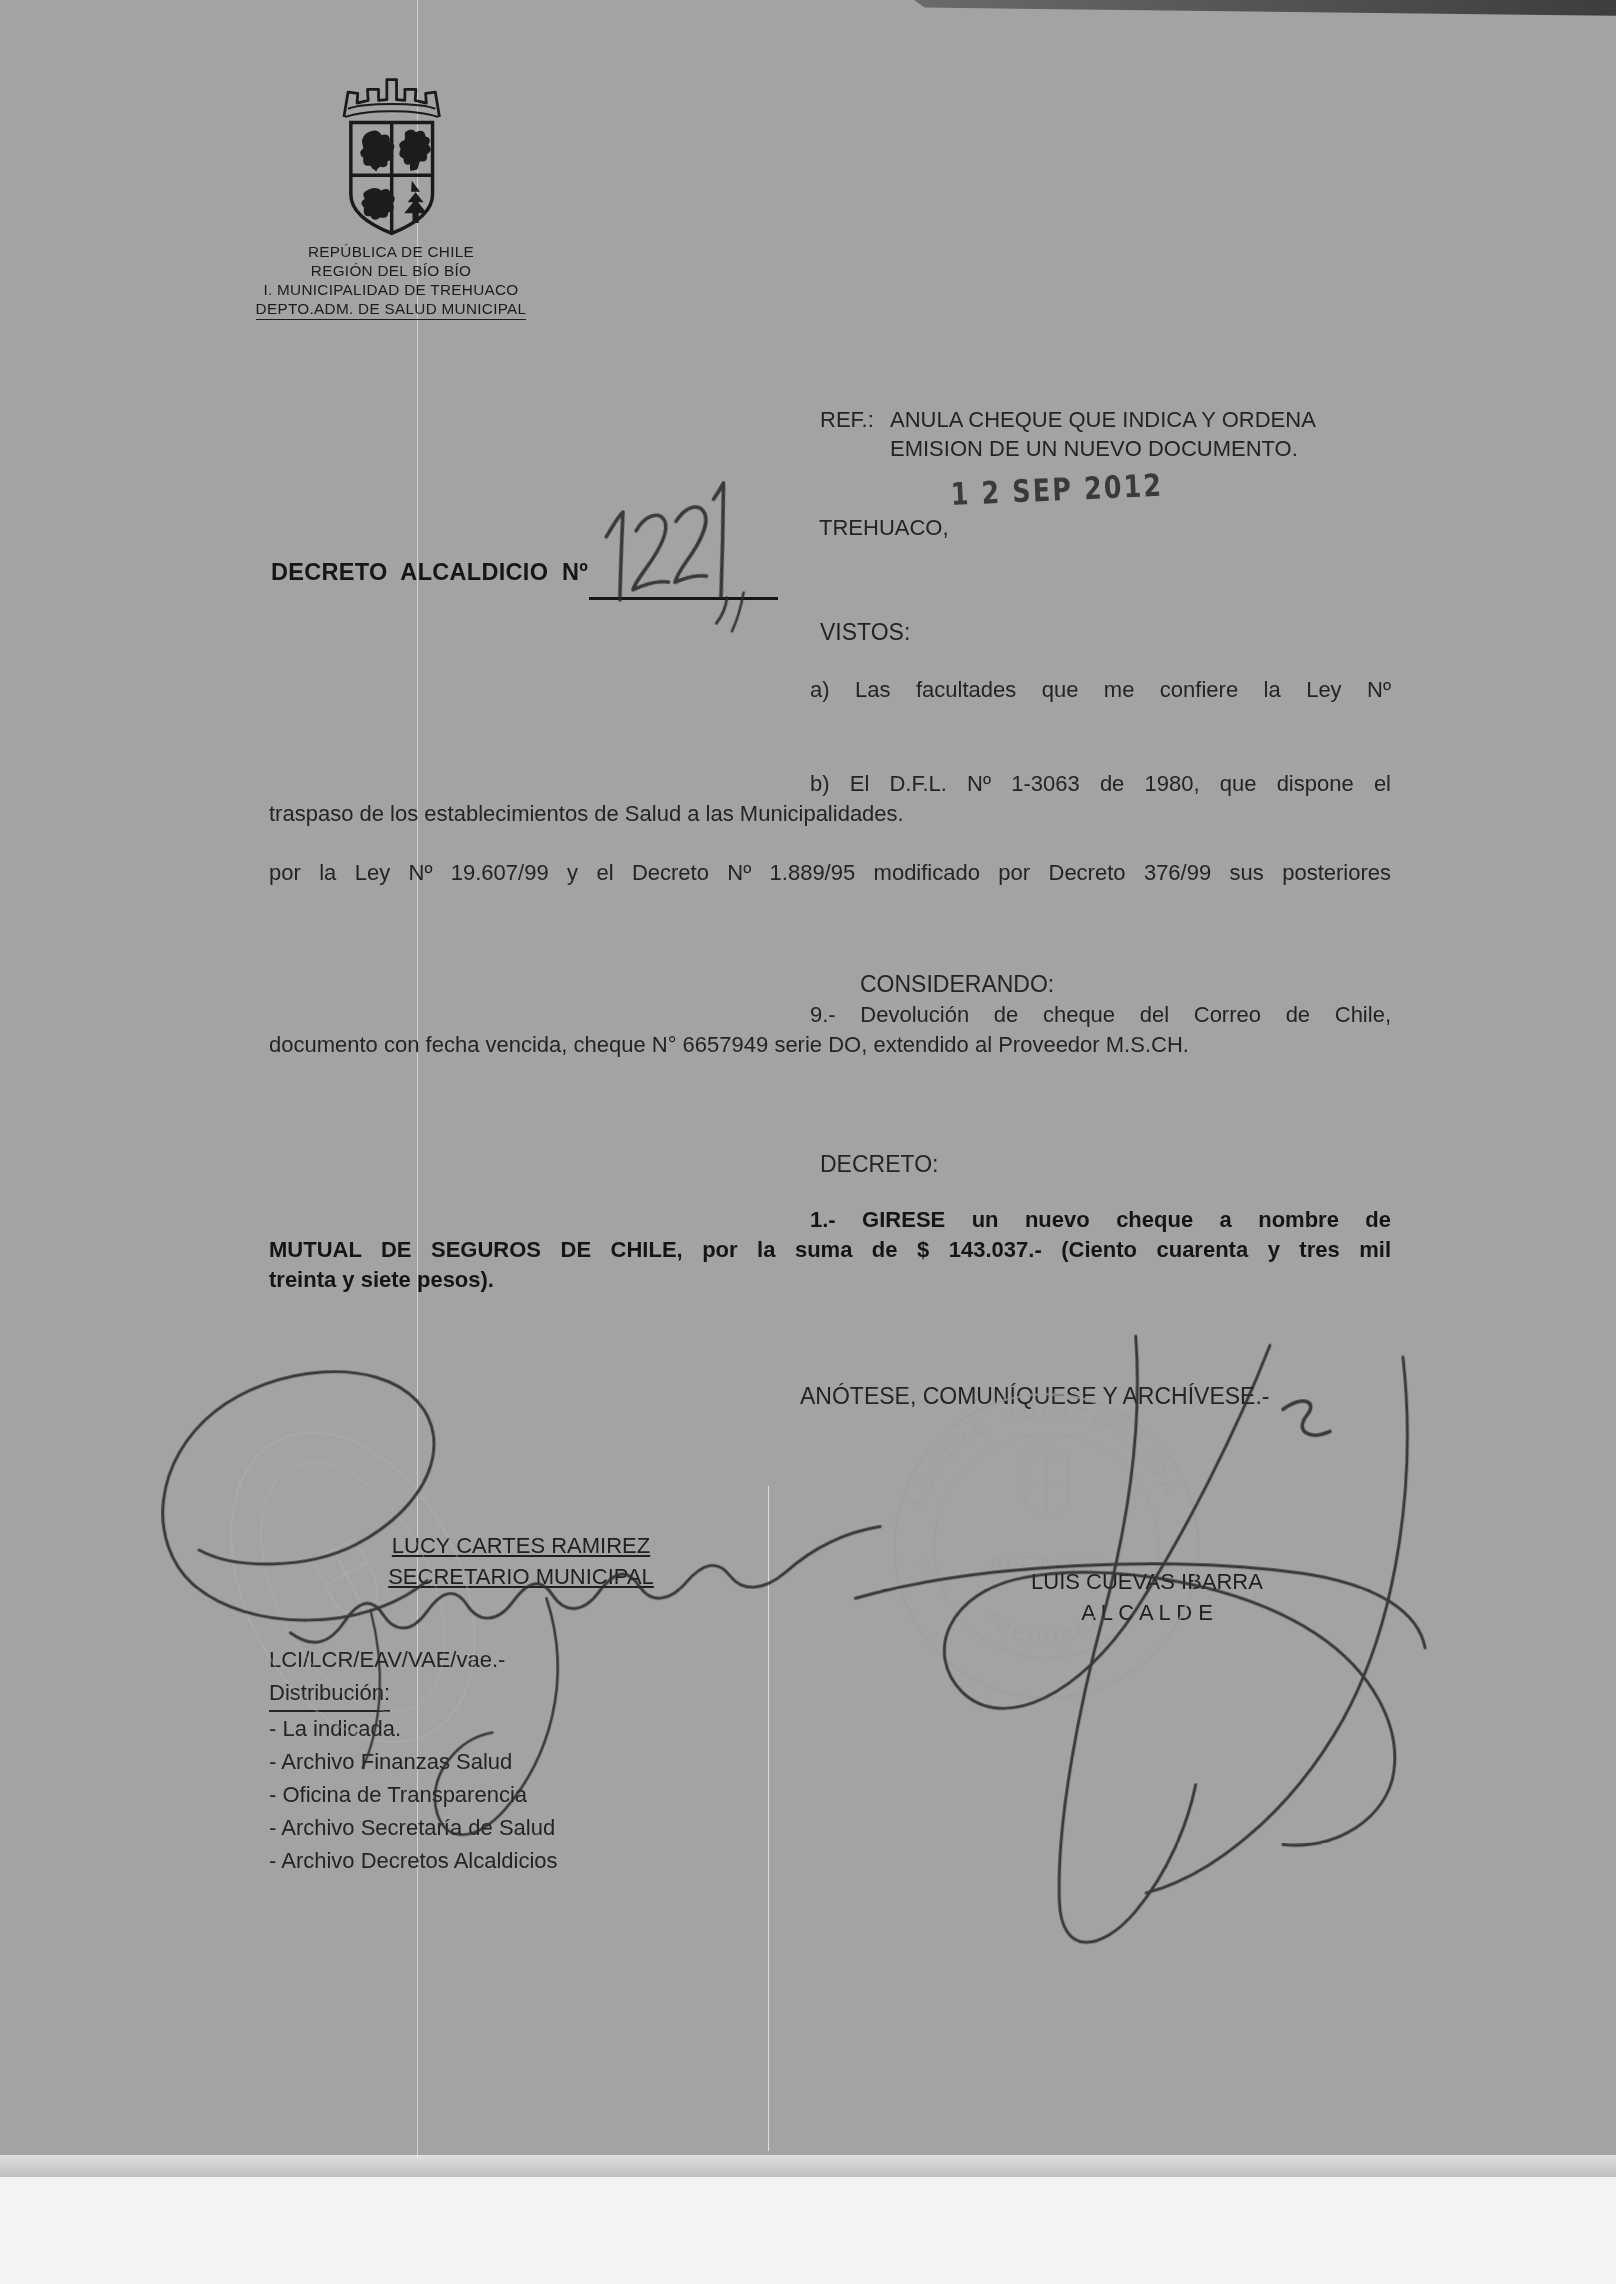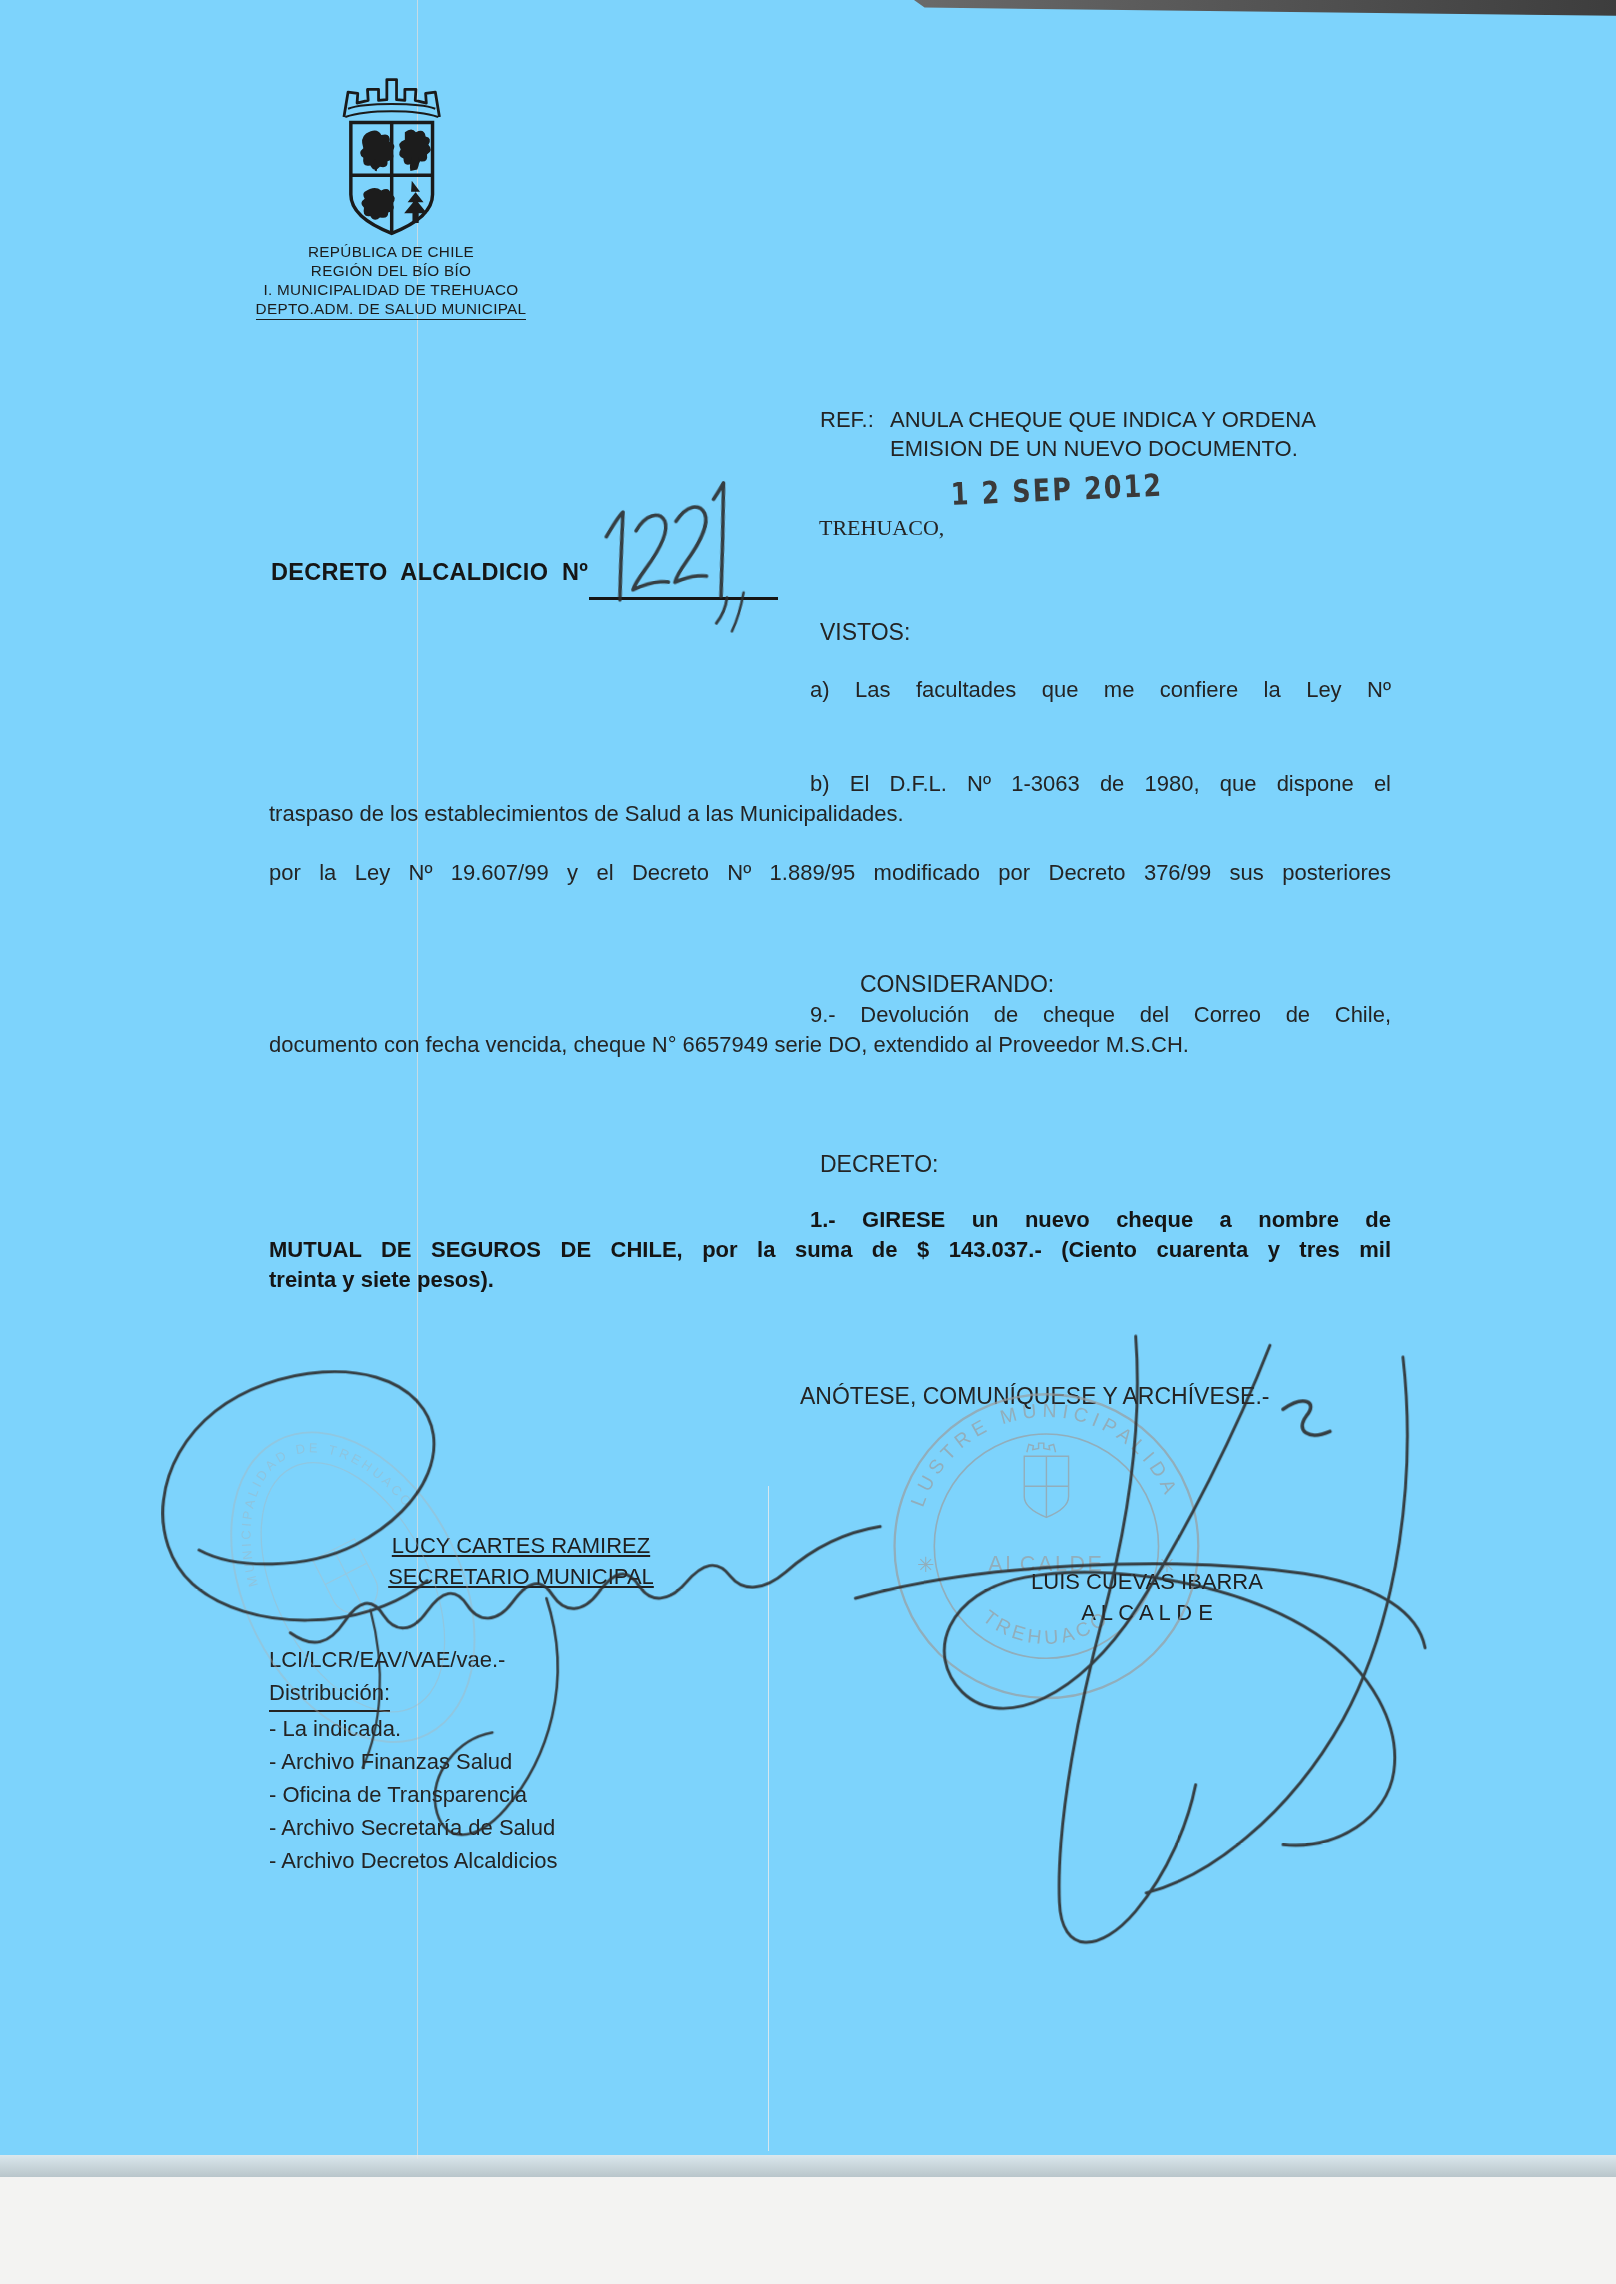--- a/index.html
+++ b/index.html
@@ -1,32 +1,32 @@
 <!DOCTYPE html>
 <html style="font-size:10.4px"><head>
 <meta charset="utf-8">
 <style>
   html,body{margin:0;padding:0;background:#e8e8e6;}
   .page{
     position:relative;width:1617px;height:2284px;overflow:hidden;
-    background:#7dd3fc;
+    background:#a3a3a3;
     font-family:"Liberation Sans", sans-serif;
     color:#222;
   }
   .abs{position:absolute;}
   
   .crest{left:305px;top:63px;width:172px;height:180px;}
   .hdrtext{left:215px;top:242px;width:352px;text-align:center;
     font-size:15.3px;line-height:19px;color:#1c1c1c;letter-spacing:0.3px;}
   .hdrtext .u{display:inline-block;border-bottom:1.6px solid #1c1c1c;padding-bottom:0.7px;}
   
   .refblock{left:820px;top:405px;width:561px;display:flex;font-size:22px;line-height:29px;color:#242424;}
   .reflabel{width:70px;flex:0 0 70px;}
   .refbody{width:476px;}
-  .place{left:819px;top:515px;font-size:22px;color:#242424;font-family:Liberation Serif, serif;}
+  .place{left:819px;top:515px;font-size:22px;color:#242424;}
   .datestamp{left:950px;top:476px;font-size:31px;font-weight:bold;
     font-family:"DejaVu Sans", sans-serif;color:#3a3a3a;letter-spacing:2.6px;
     transform:rotate(-2.5deg) scaleX(.82);transform-origin:left top;white-space:pre;}
   
   .decreeline{left:271px;top:559px;font-size:23.5px;font-weight:bold;color:#161616;
     letter-spacing:0.3px;white-space:pre;}
   .decree-underline{left:589px;top:597px;width:189px;height:3.3px;background:#161616;}
   .hidden-number{left:606px;top:508px;width:130px;height:91px;opacity:0;font-size:39px;}
   
   .h-center{font-size:23px;color:#242424;}

